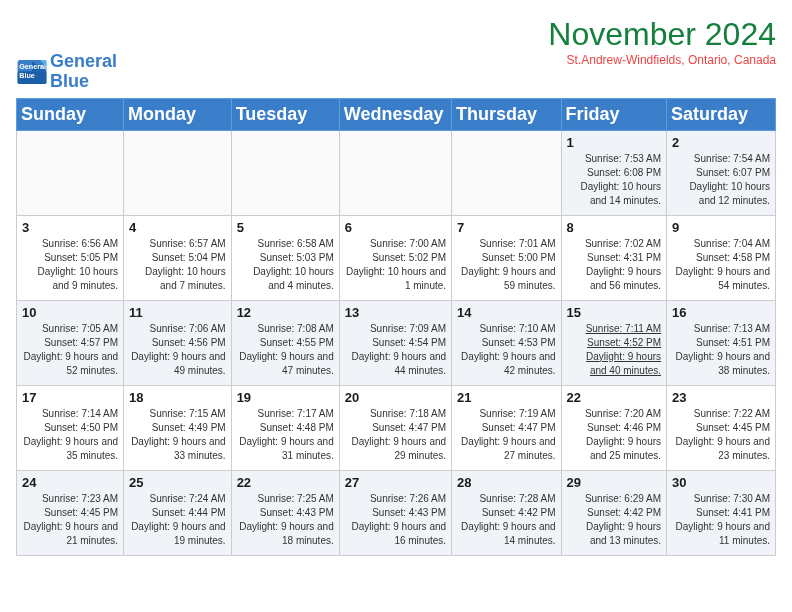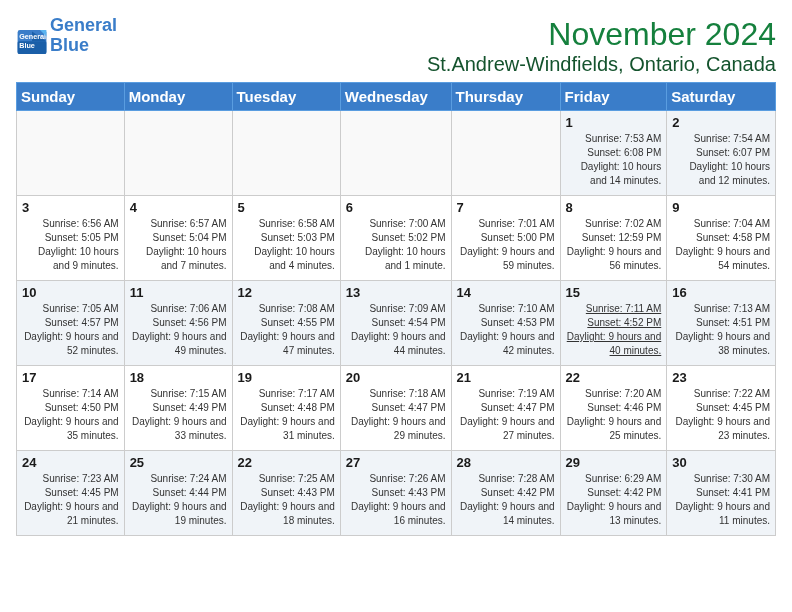--- a/index.html
+++ b/index.html
@@ -11,21 +11,22 @@
       padding: 16px;
     }
     .header-logo {
       display: flex;
       align-items: flex-start;
       justify-content: space-between;
       margin-bottom: 4px;
     }
     .logo-area {
       display: flex;
-      align-items: flex-end;
+      align-items: center;
+      margin-top: 36px;
     }
     .logo-text {
       font-size: 18px;
       font-weight: bold;
       color: #1a1a1a;
       line-height: 1.1;
     }
     .logo-text span {
       color: #3a7dc9;
     }
@@ -36,32 +37,32 @@
     }
     .title-area {
       text-align: right;
     }
     .calendar-title {
       font-size: 32px;
       font-weight: normal;
       color: #15803d;
     }
     .calendar-subtitle {
-      font-size: 20px;
-      color: #14532d;
+      font-size: 12px;
+      color: #ef4444;
     }
     .calendar-table {
       width: 100%;
       border-collapse: collapse;
       margin-top: 6px;
     }
     .calendar-table th {
       background-color: #3a7dc9;
       color: #fff;
-      font-size: 15px;
+      font-size: 18px;
       font-weight: bold;
       padding: 5px 4px;
       text-align: left;
       border: 1px solid #5a9de0;
     }
     .calendar-table td {
       border: 1px solid #ccc;
       vertical-align: top;
       padding: 4px 5px;
       font-size: 10.5px;
@@ -175,21 +176,21 @@
         </td>
         <td>
           <span class="day-number">7</span>
           <div class="day-info" style="white-space: pre-line;">Sunrise: 7:01 AM
 Sunset: 5:00 PM
 Daylight: 9 hours and 59 minutes.</div>
         </td>
         <td>
           <span class="day-number">8</span>
           <div class="day-info" style="white-space: pre-line;">Sunrise: 7:02 AM
-Sunset: 12:59 PM
+Sunset: 4:31 PM
 Daylight: 9 hours and 56 minutes.</div>
         </td>
         <td>
           <span class="day-number">9</span>
           <div class="day-info" style="white-space: pre-line;">Sunrise: 7:04 AM
 Sunset: 4:58 PM
 Daylight: 9 hours and 54 minutes.</div>
         </td>
       </tr>
       <tr>

